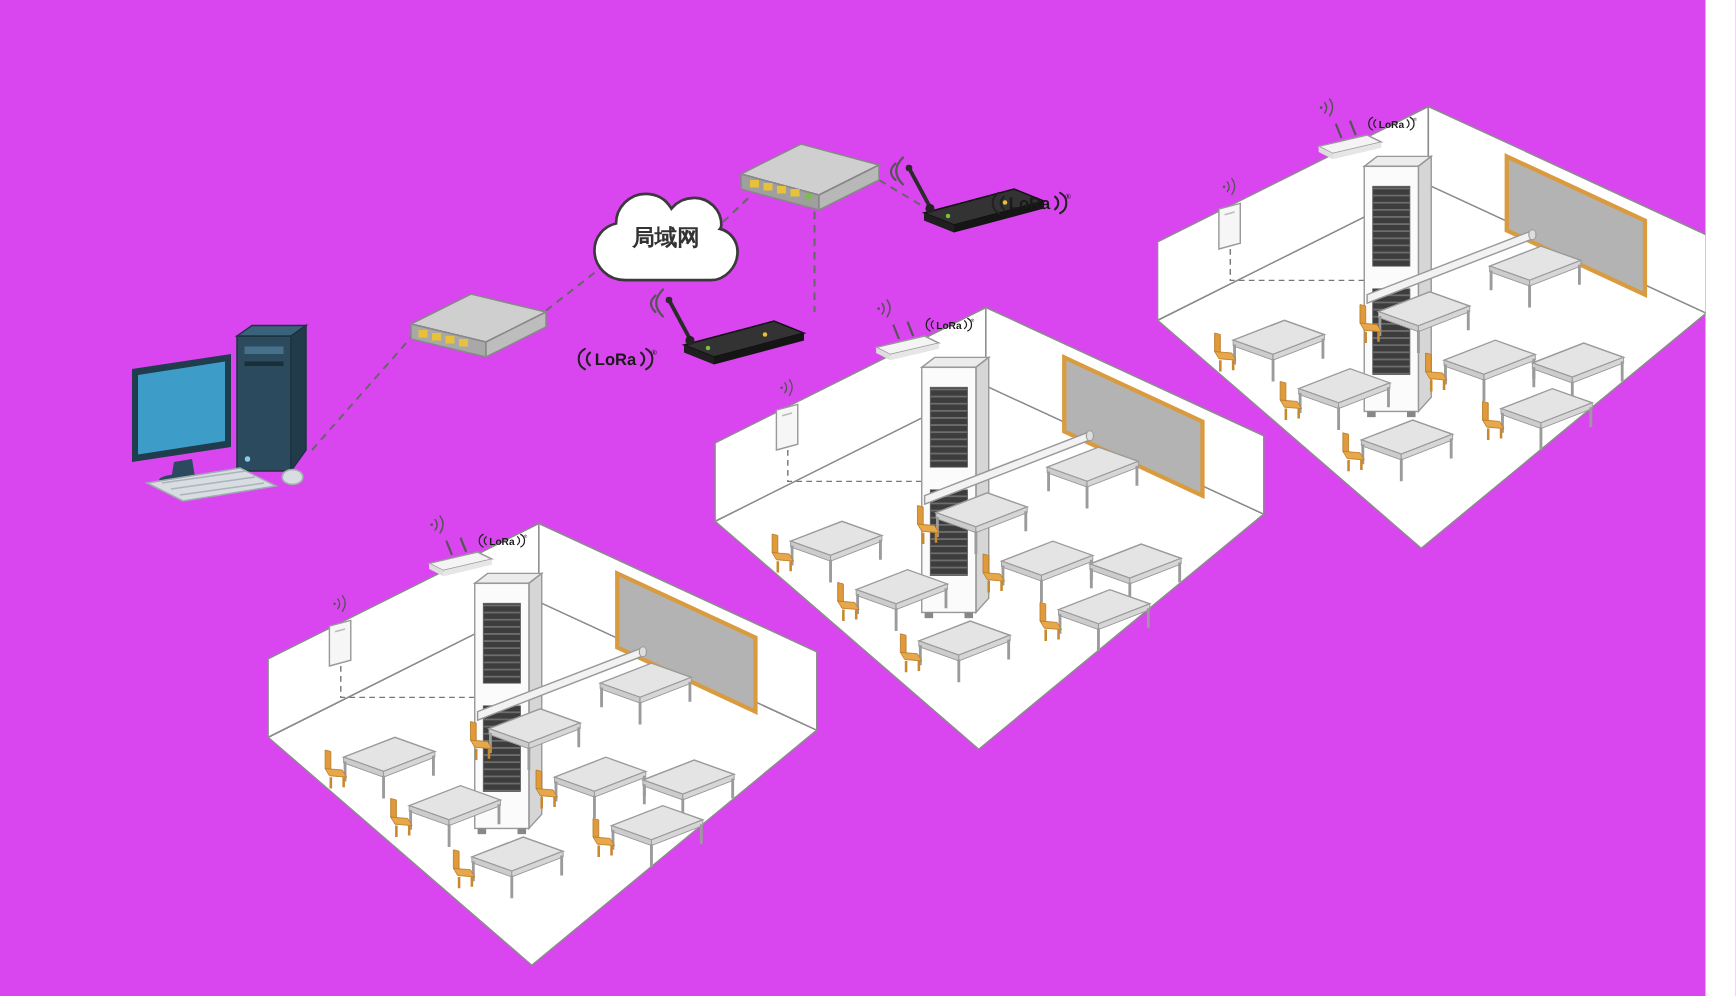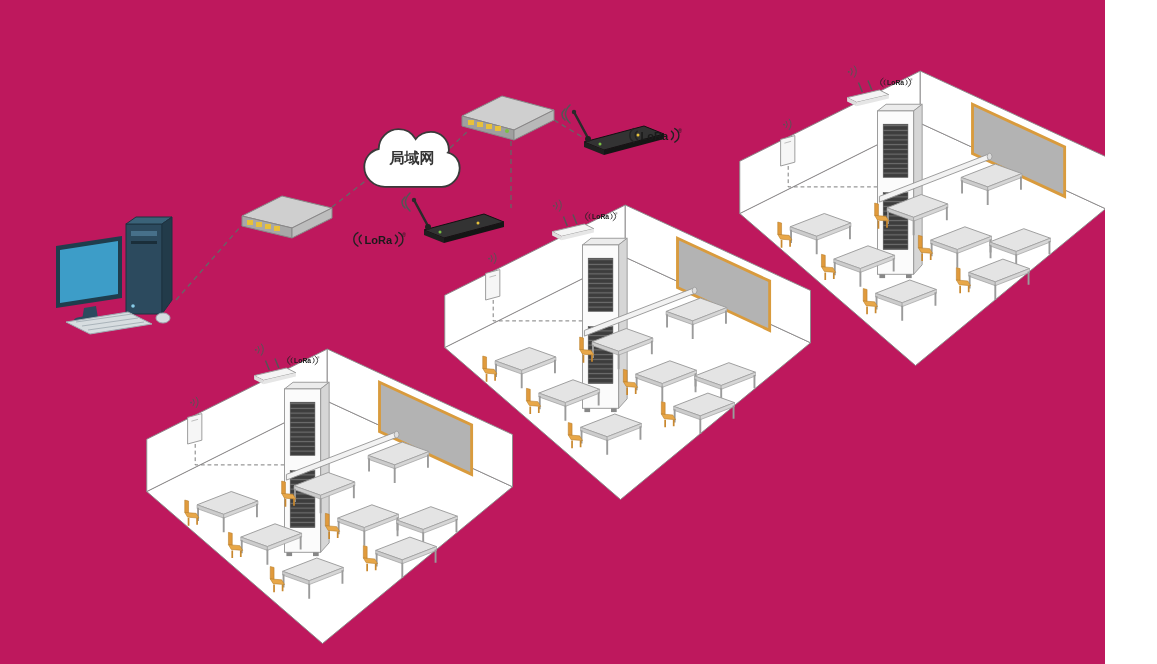--- a/index.html
+++ b/index.html
@@ -1,17 +1,17 @@
 <!DOCTYPE html>
 <html><head>
 <meta charset="utf-8">
 <style>
   html,body{margin:0;padding:0;background:#ffffff;}
   body{font-family:"Liberation Sans", sans-serif;}
-  .canvas{position:relative;width:1105px;height:664px;background:#be185d;overflow:hidden;}
+  .canvas{position:relative;width:1105px;height:664px;background:#d946ef;overflow:hidden;padding-left:32px;}
   svg text{font-family:"Liberation Sans", sans-serif;}
 </style>
 </head>
 <body>
 
 <div class="canvas">
 <svg width="1157" height="664" viewBox="0 0 1157 664" xmlns="http://www.w3.org/2000/svg">
 
   <defs>
     <pattern id="grille" width="8" height="5" patternUnits="userSpaceOnUse">

